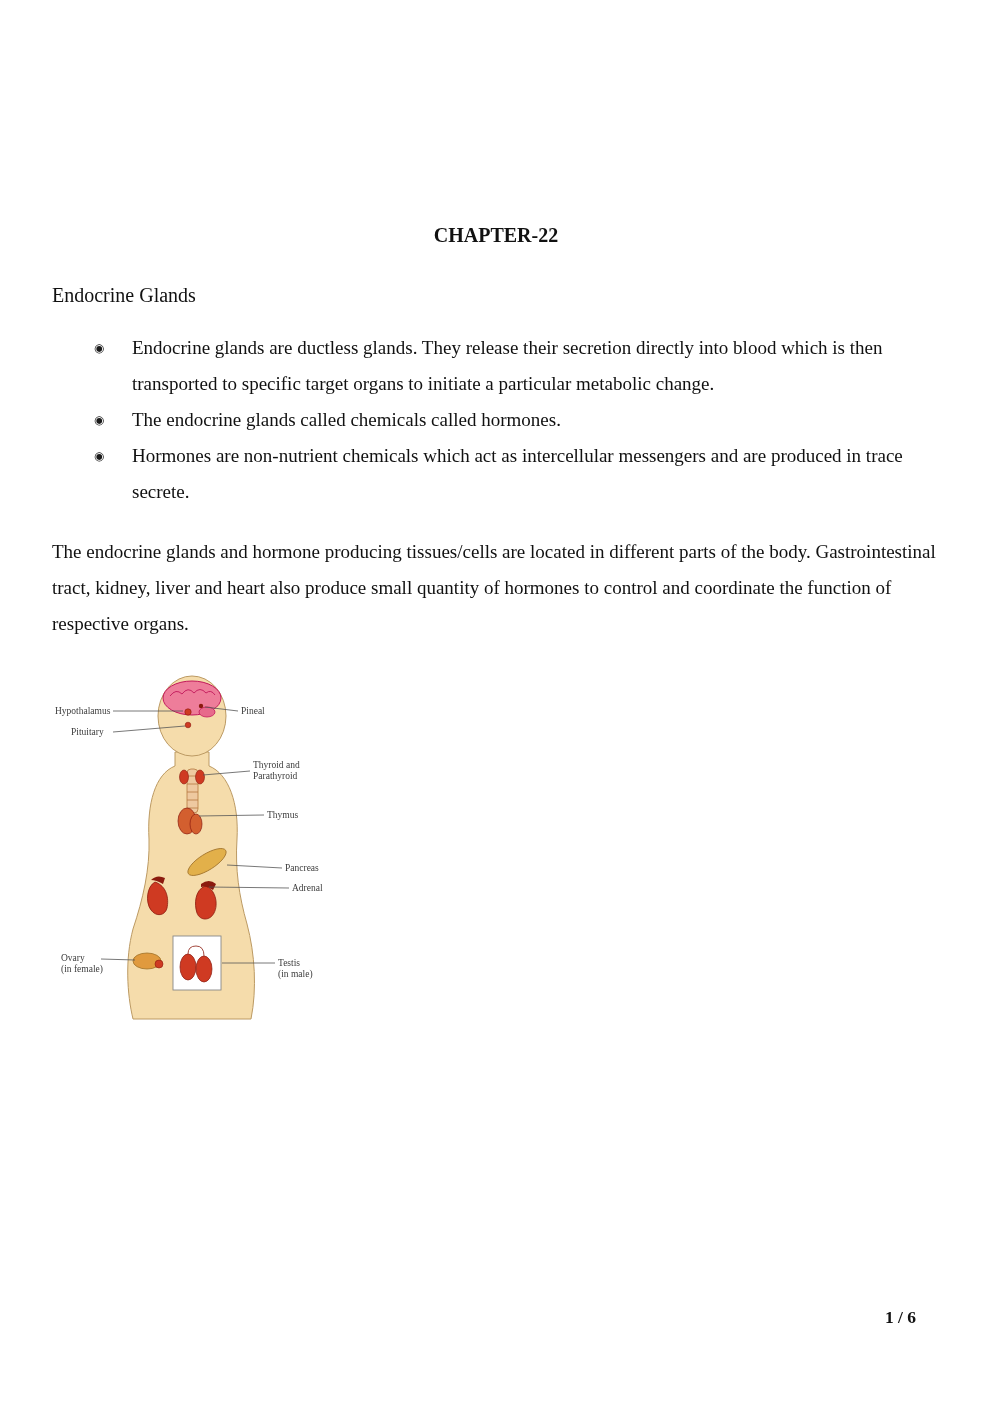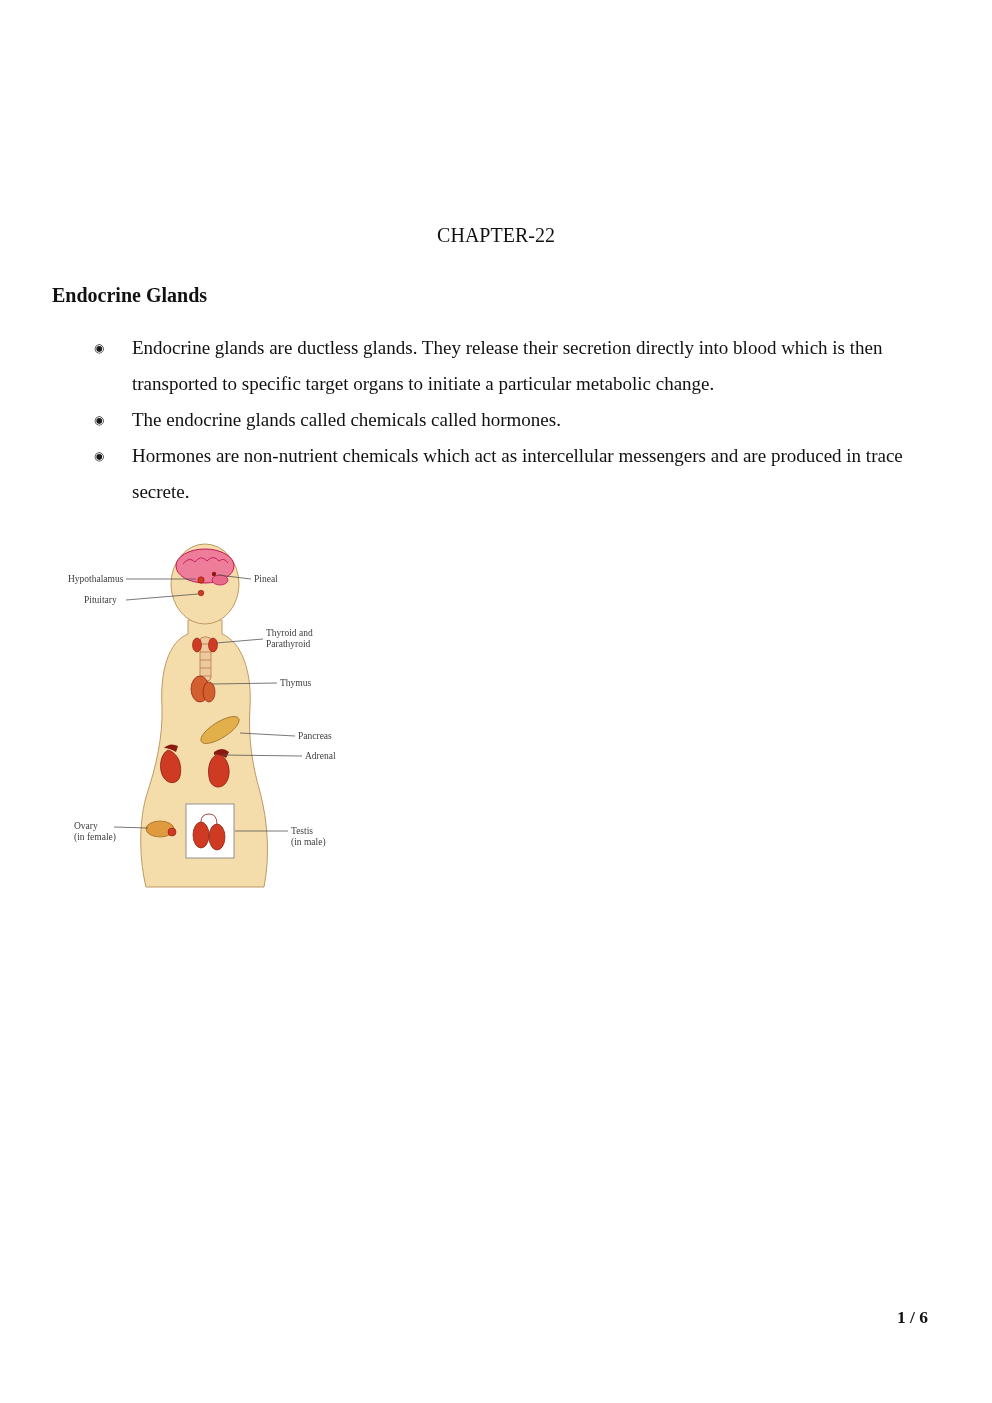--- a/index.html
+++ b/index.html
@@ -6,40 +6,40 @@
   body {
     width:992px; height:1403px;
     background:#ffffff;
     font-family:"Liberation Serif", serif;
     color:#111111;
     position:relative;
     overflow:hidden;
   }
   .page { padding:218px 52px 0 52px; }
 
-  .doc-title { text-align:center; font-weight:normal; font-size:20px; line-height:34px; }
+  .doc-title { text-align:center; font-weight:bold; font-size:20px; line-height:34px; }
 
   .intro { font-size:19px; line-height:36px; margin-top:42px; }
 
-  .section-heading { font-size:20px; font-weight:bold; margin-top:28px; line-height:30px; }
+  .section-heading { font-size:20px; font-weight:normal; margin-top:28px; line-height:30px; }
 
   ul.bullets { list-style:none; margin:20px 0 0 0; padding:0 0 0 42px; }
   ul.bullets li { display:flex; font-size:19px; line-height:36px; }
   .bullet-marker { width:26px; flex:0 0 26px; font-size:12px; line-height:36px; color:#1a1a1a; }
   .bullet-text { flex:1;margin-left:12px; }
 
   .body-paragraph { font-size:19px; line-height:36px; margin-top:24px; }
 
-  .figure-wrap { margin-top:32px; margin-left:16px; width:285px; height:350px; }
+  .figure-wrap { margin-top:32px; margin-left:3px; width:285px; height:350px; }
   .figure-wrap svg { display:block; }
   .fig-label { font-size:9.5px; fill:#3c3c3c; font-family:"Liberation Serif", serif; }
   .fig-line { stroke:#555555; stroke-width:0.8; }
 
   .page-footer {
-    position:absolute; top:1307px; right:64px;
+    position:absolute; top:1307px; right:76px;
     font-size:17.5px; font-weight:bold; color:#111111;
   }
 </style>
 </head>
 <body>
 
 <div class="page">
 
   <div class="doc-title">CHAPTER-22</div>
 
@@ -55,20 +55,21 @@
       <span class="bullet-marker">◉</span>
       <span class="bullet-text">The endocrine glands called chemicals called hormones.</span>
     </li>
     <li>
       <span class="bullet-marker">◉</span>
       <span class="bullet-text">Hormones are non-nutrient chemicals which act as intercellular messengers and are produced in trace secrete.</span>
     </li>
   </ul>
 
 
+  <p class="body-paragraph">The endocrine glands and hormone producing tissues/cells are located in different parts of the body. Gastrointestinal tract, kidney, liver and heart also produce small quantity of hormones to control and coordinate the function of respective organs.</p>
 
   <div class="figure-wrap">
     <svg width="285" height="350" viewBox="0 0 285 350">
 
       <path d="M120,78 L120,92 C100,100 92,130 94,165 C95,195 88,225 78,255 C70,285 72,320 78,345 L196,345 C202,315 200,280 192,250 C184,222 180,195 182,165 C184,130 174,100 154,92 L154,78 Z" fill="#f5dcab" stroke="#bc9a63" stroke-width="1"></path>
 
       <ellipse cx="137" cy="42" rx="34" ry="40" fill="#f5dcab" stroke="#bc9a63" stroke-width="1"></ellipse>
 
       <ellipse cx="137" cy="24" rx="29" ry="17" fill="#ee7d9a" stroke="#c2185b" stroke-width="1"></ellipse>
       <path d="M115,22 q6,-8 12,-2 q6,-8 12,-1 q6,-7 12,0 q5,-4 9,2" fill="none" stroke="#c2185b" stroke-width="0.9"></path>

